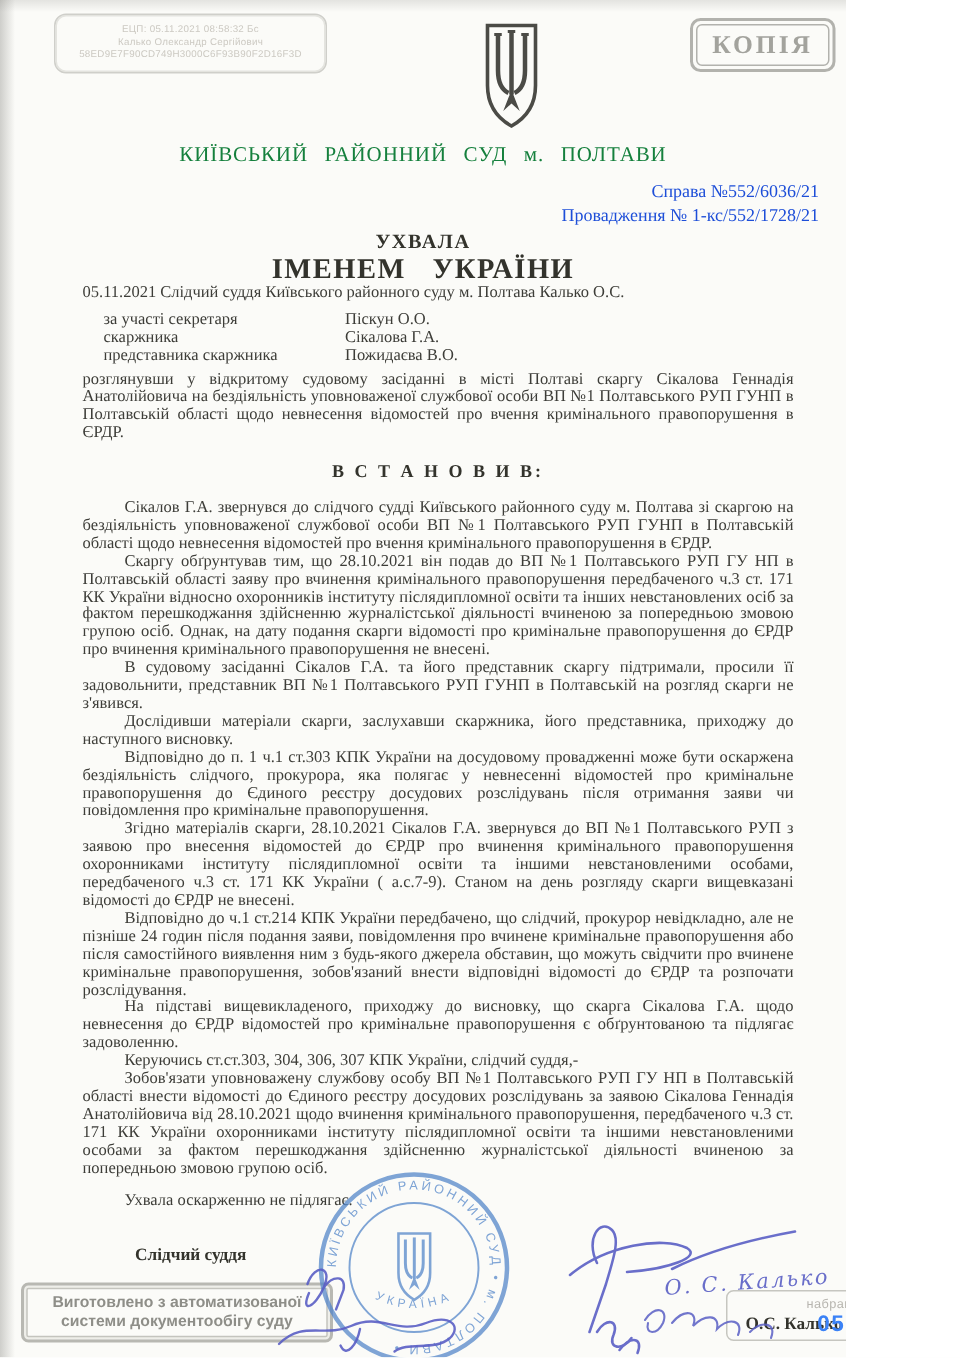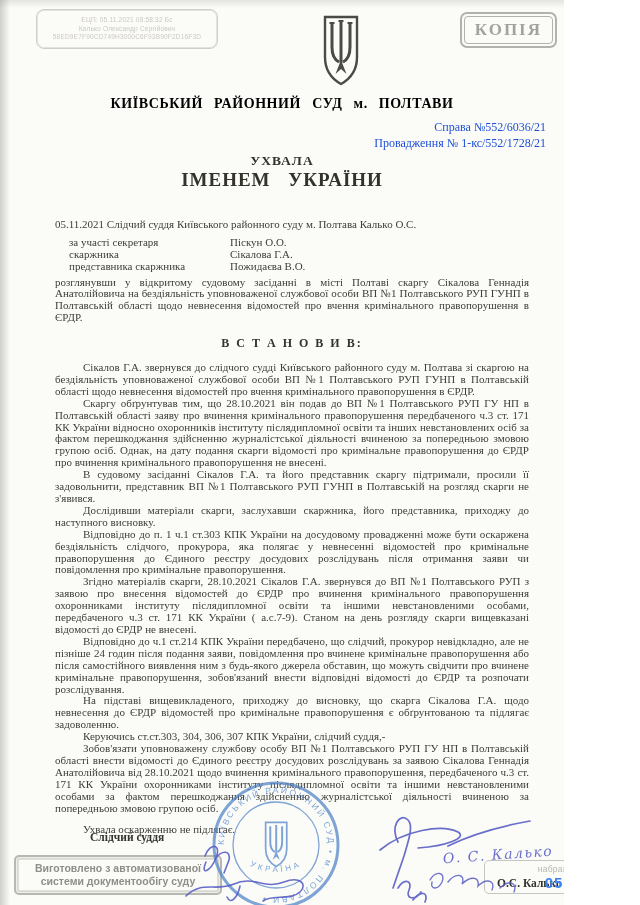--- a/index.html
+++ b/index.html
@@ -35,42 +35,42 @@
   .copy-stamp-inner{
     border:1.5px solid #b2b2ad;border-radius:4px;padding:3px 10px;
     color:#a3a39d;font-weight:bold;font-size:17px;letter-spacing:2px;
     font-family:"Liberation Serif",serif;
   }
 
   
   .emblem{position:absolute;left:321px;top:15px;width:40px;height:72px;}
   .court-name{
     position:absolute;left:0;right:0;top:96px;text-align:center;
-    font-weight:bold;font-size:14px;letter-spacing:.6px;word-spacing:7px;color:#000000;
+    font-weight:normal;font-size:14px;letter-spacing:.6px;word-spacing:7px;color:#15803d;
   }
   .case-info{
     position:absolute;right:18px;top:120px;text-align:right;
     font-size:12px;line-height:15.5px;color:#1d4ed8;
   }
   .doc-title{
     position:absolute;left:0;right:0;top:153px;text-align:center;
     font-weight:bold;font-size:13.5px;letter-spacing:1px;color:#33332c;
   }
   .doc-subtitle{
     position:absolute;left:0;right:0;top:169px;text-align:center;
     font-weight:bold;font-size:19px;letter-spacing:1px;word-spacing:12px;color:#33332c;
   }
 
   
   .content{
     position:absolute;left:55px;right:35px;top:190px;
     font-size:11px;line-height:11.9px;text-align:justify;color:#3d3d38;
   }
   .content p{margin:0;text-indent:28px;}
-  .intro-line{text-indent:0;margin-bottom:5px;margin-top:29px;}
+  .intro-line{text-indent:0;margin-bottom:5px;}
   .party-row{display:flex;padding-left:14px;line-height:12.2px;}
   .party-role{width:161px;}
   .party-name{}
   .having{ text-indent:0 !important;margin-top:4px !important;}
   .section-heading{
     text-align:center;font-weight:bold;font-size:12px;letter-spacing:2px;
     margin:14px 0 12px 0 !important;text-indent:0 !important;color:#33332c;
   }
   .section-heading.ruled-h{margin:16px 0 14px 0 !important;}
   .no-appeal{margin-top:10px !important;}

